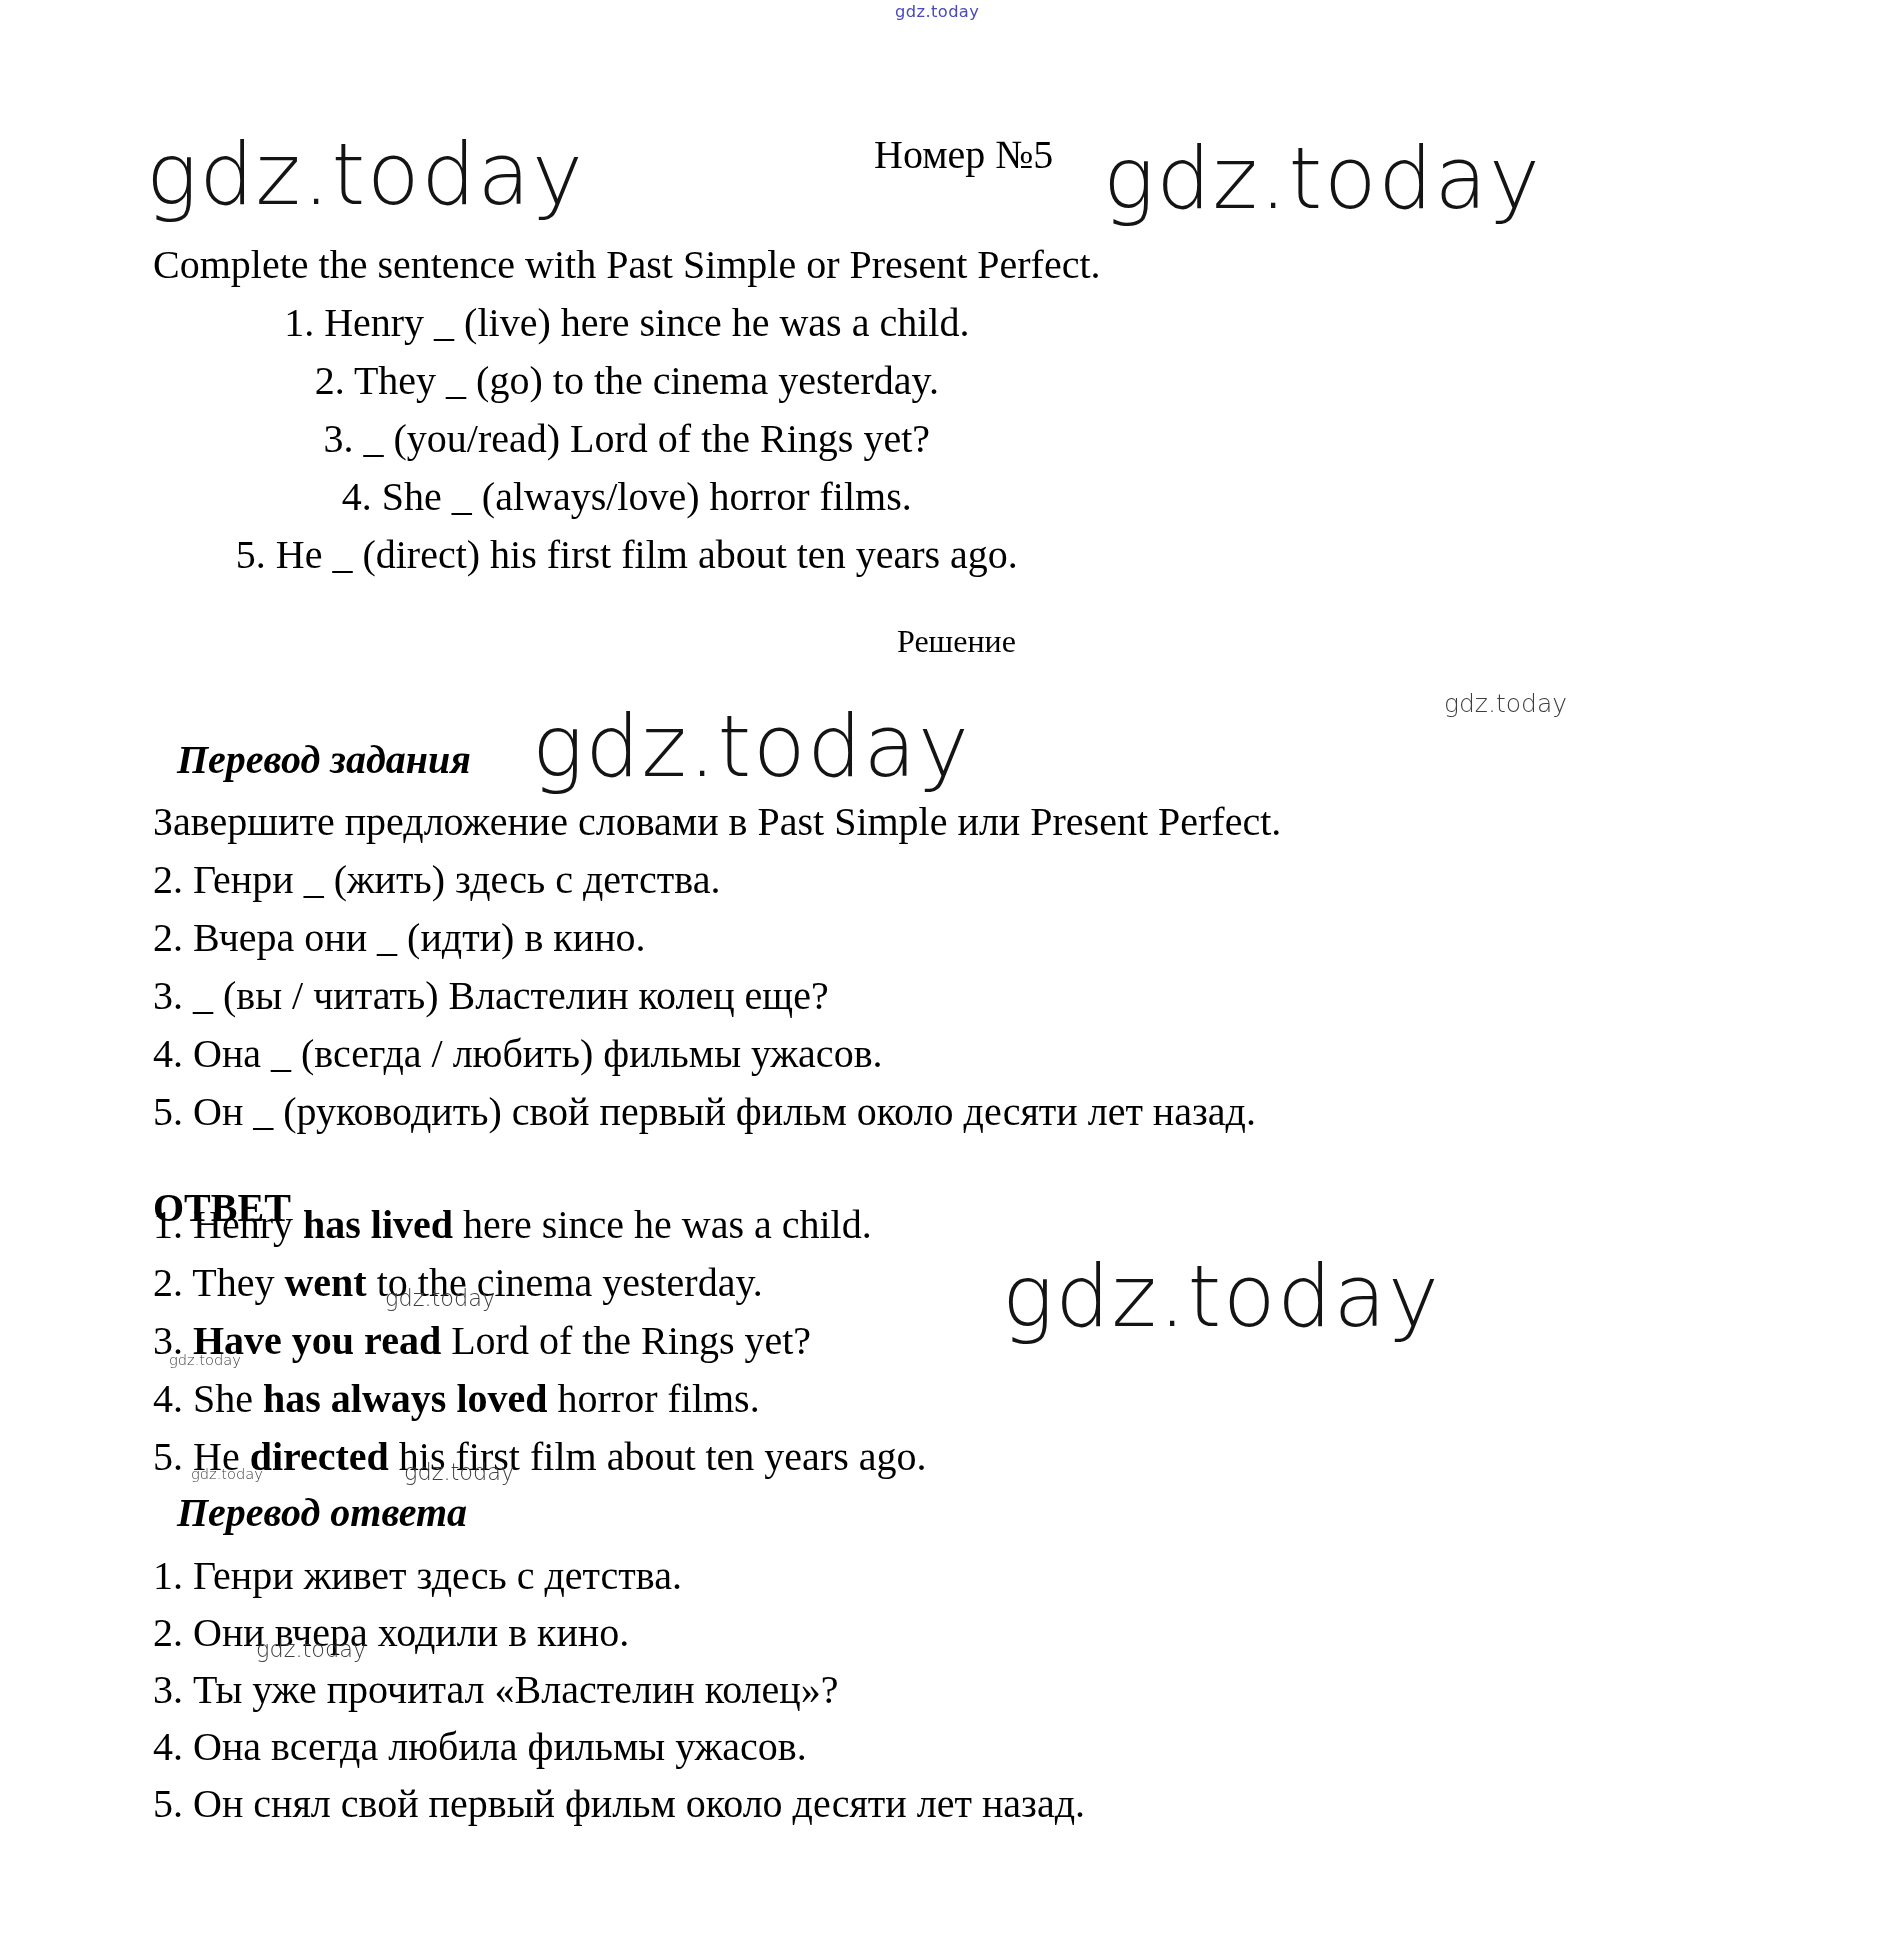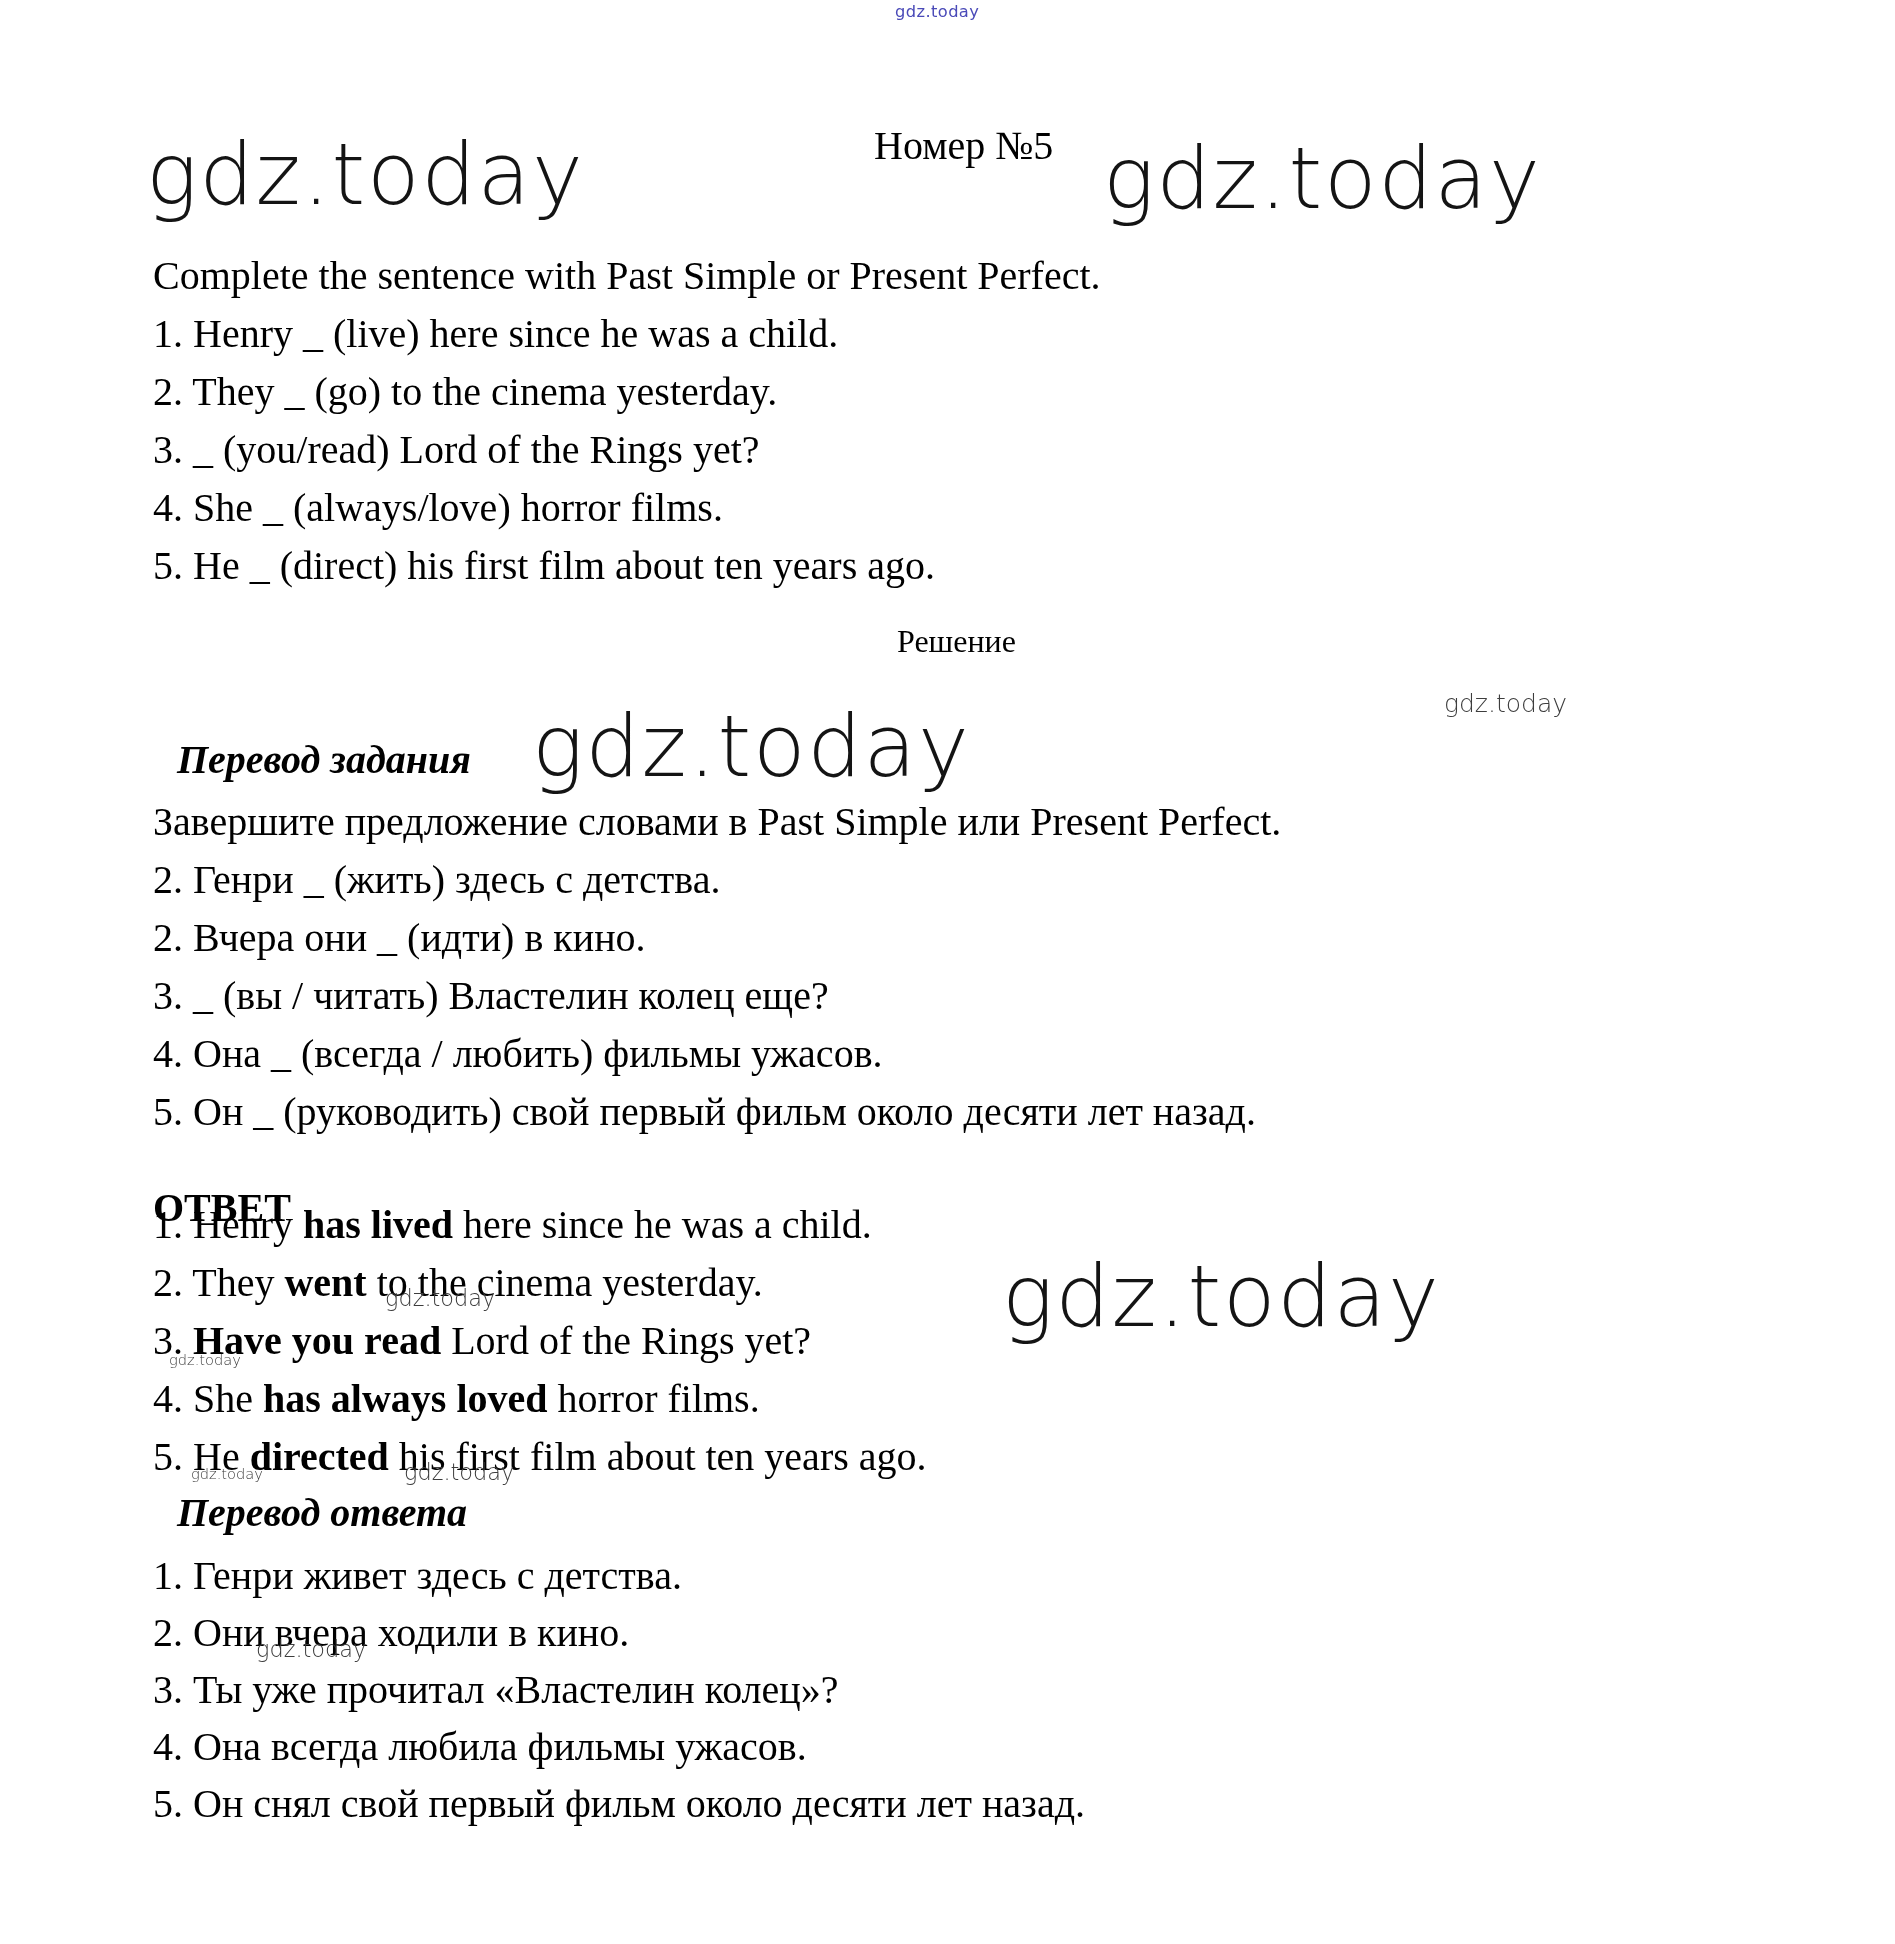--- a/index.html
+++ b/index.html
@@ -45,25 +45,25 @@
 </style>
 </head>
 <body>
 
 <div class="page">
 
   <div class="abs wm-top" style="left:895px; top:1.7px; color:#4a4ab8;">gdz.today</div>
 
   <div class="abs logo-big" style="left:146px; top:127px;">gdz.today</div>
 
-  <div class="abs" style="left:874px; top:120px; font-size:40px; line-height:52px;text-align:center;">Номер №5</div>
+  <div class="abs" style="left:874px; top:129px; font-size:40px; line-height:52px;text-align:center;">Номер №5</div>
 
   <div class="abs logo-big" style="left:1103px; top:131px;">gdz.today</div>
 
-  <div class="block" style="left:153px; top:247px;">
+  <div class="block" style="left:153px; top:236px;text-align:center;">
     <div>Complete the sentence with Past Simple or Present Perfect.</div>
     <div>1. Henry _ (live) here since he was a child.</div>
     <div>2. They _ (go) to the cinema yesterday.</div>
     <div>3. _ (you/read) Lord of the Rings yet?</div>
     <div>4. She _ (always/love) horror films.</div>
     <div>5. He _ (direct) his first film about ten years ago.</div>
   </div>
 
   <div class="abs heading" style="left:897px; top:619px;">Решение</div>
 

